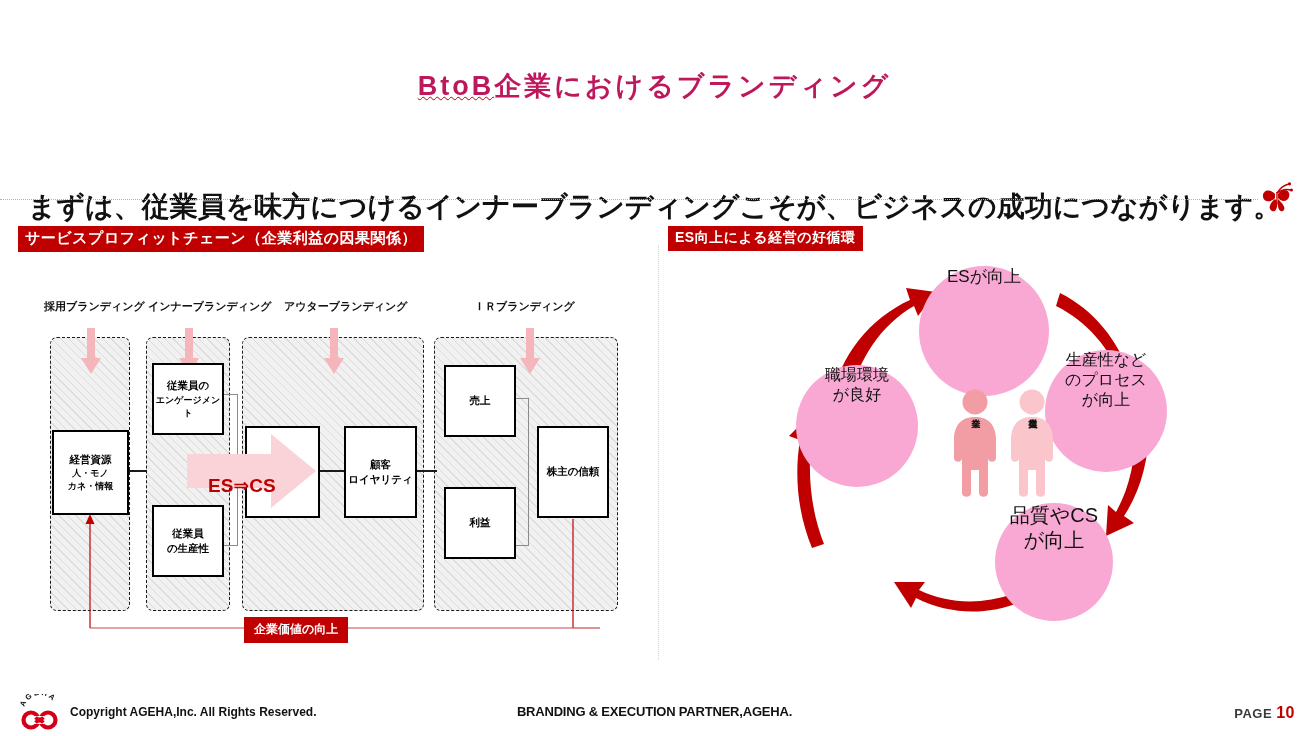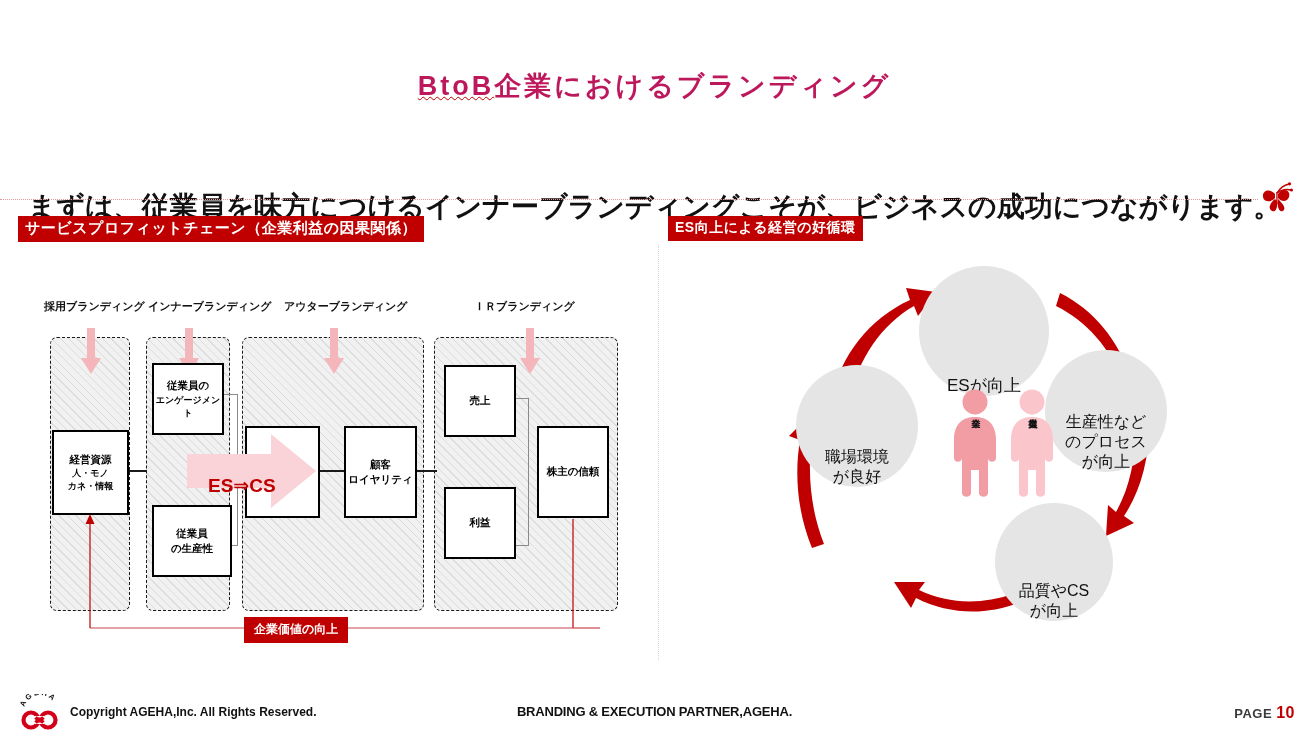--- a/index.html
+++ b/index.html
@@ -43,20 +43,21 @@
     border-top: 1px dotted #e69a9a;
   }
   .butterfly-deco { position: absolute; left: 1258px; top: 182px; width: 40px; height: 32px; }
 
   
   .banner {
     position: absolute; background: #c00000; color: #fff;
     font-weight: bold; font-size: 15px;
     padding: 3px 7px 4px 7px; white-space: nowrap;
     letter-spacing: 0.5px;
+    margin-top: 10px;
   }
   .banner-left  { left: 18px;  top: 216px; }
   .banner-right { left: 668px; top: 216px; font-size: 14px; }
 
   
   .vsplit {
     position: absolute; left: 658px; top: 245px;
     width: 0; height: 415px;
     border-left: 1px dotted #d6d6d6;
   }
@@ -102,22 +103,22 @@
   }
 
   .bottom-banner {
     position: absolute; background: #c00000; color: #fff; font-weight: bold;
     font-size: 12px; padding: 4px 10px 5px 10px; white-space: nowrap; z-index: 6;
   }
 
   
   #cycle { position: absolute; left: 760px; top: 248px; width: 420px; height: 400px; }
   .circ {
-    position: absolute; border-radius: 50%; background: #e5e5e5;
-    display: flex; align-items: flex-end; justify-content: center;
+    position: absolute; border-radius: 50%; background: #f9a8d4;
+    display: flex; align-items: flex-start; justify-content: center;
     text-align: center; color: #111; line-height: 1.25;
     font-weight: normal;
   }
   .circ span { display: block; padding: 0 6px; }
   .person-label {
     position: absolute; color: #111; font-size: 9px; font-weight: bold;
     writing-mode: vertical-rl; text-orientation: upright;
     letter-spacing: 0px; z-index: 6;
   }
 
@@ -220,21 +221,21 @@
       <div>経営資源</div>
       <div class="sub">人・モノ</div>
       <div class="sub">カネ・情報</div>
     </div>
 
     <div class="nodebox" style="left:152px; top:113px; width:72px; height:72px;">
       <div>従業員の</div>
       <div class="sub">エンゲージメント</div>
     </div>
 
-    <div class="nodebox" style="left:152px; top:255px; width:80px; height:72px;">
+    <div class="nodebox" style="left:152px; top:255px; width:72px; height:72px;">
       <div>従業員</div>
       <div>の生産性</div>
     </div>
 
     <div class="nodebox" style="left:245px; top:176px; width:75px; height:92px;">
       <div>顧客の満足</div>
     </div>
 
     <div class="nodebox" style="left:344px; top:176px; width:73px; height:92px;">
       <div>顧客</div>
@@ -293,21 +294,21 @@
     </div>
 
     <div class="circ" style="left:285px; top:102px; width:122px; height:122px; font-size:16px;">
       <div>
         <span>生産性など</span>
         <span>のプロセス</span>
         <span>が向上</span>
       </div>
     </div>
 
-    <div class="circ" style="left:235px; top:255px; width:118px; height:118px; font-size:16px;">
+    <div class="circ" style="left:235px; top:255px; width:118px; height:118px; font-size:20px;">
       <div>
         <span>品質やCS</span>
         <span>が向上</span>
       </div>
     </div>
 
 
     <div class="circ" style="left:36px; top:117px; width:122px; height:122px; font-size:16px;">
       <div>
         <span>職場環境</span>

